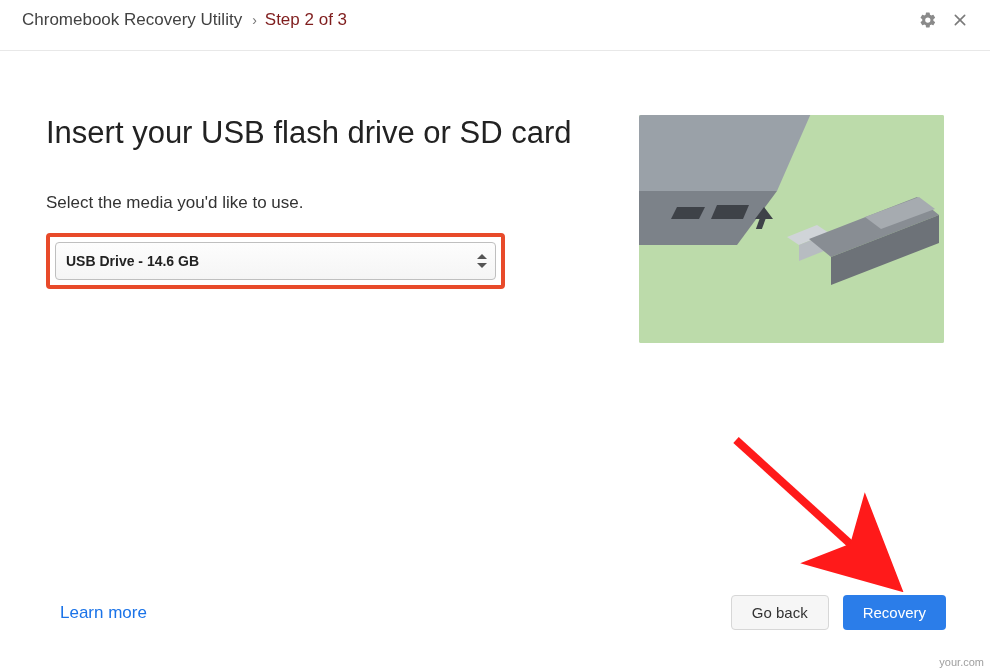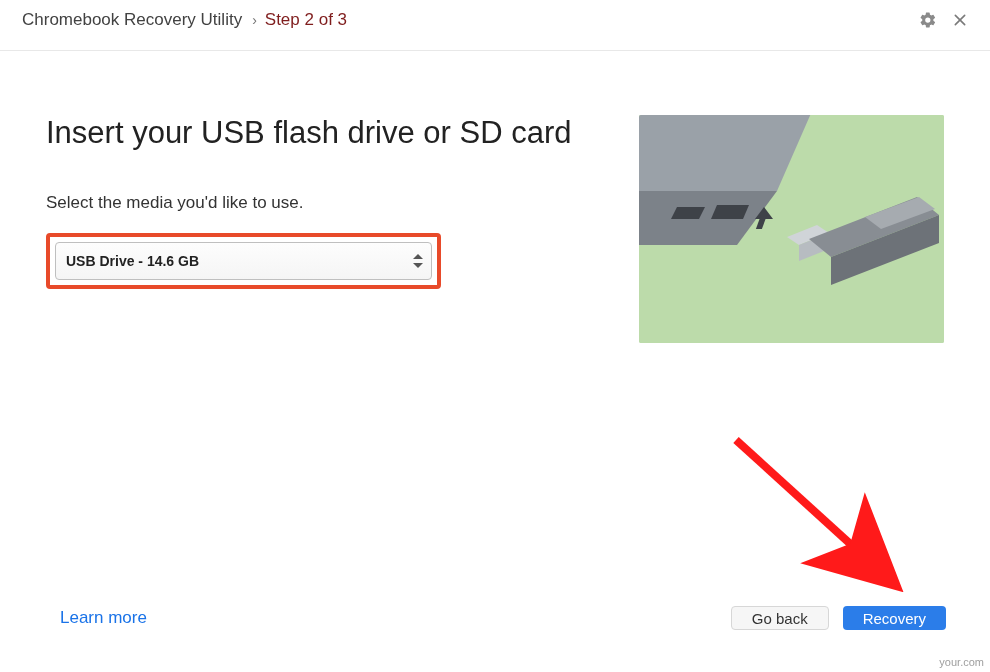--- a/index.html
+++ b/index.html
@@ -40,21 +40,21 @@
     }
     .instruction {
       font-size: 17px;
       color: #333;
       margin-bottom: 20px;
     }
     .highlight-box {
       border: 4px solid #e84a2a;
       border-radius: 4px;
       padding: 5px;
-      width: 395px;
+      width: 459px;
     }
     .select-box {
       border: 1px solid #bfbfbf;
       border-radius: 4px;
       background: linear-gradient(#fdfdfd,#f5f5f5);
       height: 38px;
       display: flex;
       align-items: center;
       padding: 0 10px;
       font-size: 14px;
@@ -101,21 +101,21 @@
       align-items: center;
     }
     .learn-link {
       color: #1a73e8;
       font-size: 17px;
       text-decoration: none;
       cursor: pointer;
     }
     .footer-spacer { flex: 1; }
     .btn {
-      height: 24px;
+      height: 35px;
       padding: 0 20px;
       border-radius: 4px;
       font-size: 15px;
       font-weight: 500;
       cursor: pointer;
       border: none;
       display: inline-flex;
       align-items: center;
       justify-content: center;
     }

